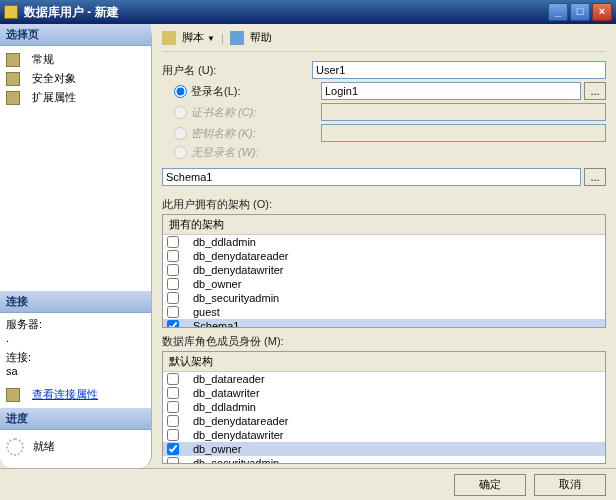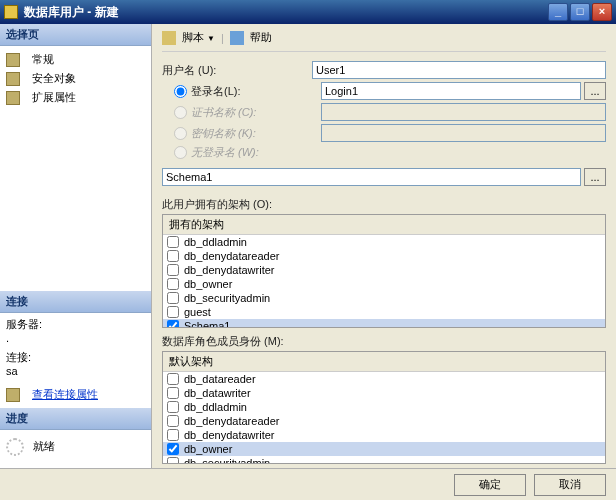--- a/index.html
+++ b/index.html
@@ -6,21 +6,21 @@
 body { background: #ece9d8; width: 616px; height: 500px; overflow: hidden; }
 
 .titlebar { height: 24px; background: linear-gradient(#3a6ea5, #0a246a); color: #fff; display: flex; align-items: center; padding: 0 4px; }
 .titlebar .ticon { width: 14px; height: 14px; background: #e6c54a; margin-right: 6px; border: 1px solid #8a6d00; }
 .titlebar .ttext { flex: 1; font-weight: bold; font-size: 12px; }
 .titlebar .tbtn { width: 20px; height: 18px; margin-left: 2px; background: linear-gradient(#7ba7e0,#3c6ec7); border: 1px solid #2b4e8c; border-radius: 2px; color: #fff; text-align: center; line-height: 14px; font-weight: bold; font-size: 11px; cursor: pointer; }
 .titlebar .tbtn.close { background: linear-gradient(#e67a5a,#c0392b); border-color: #8e2a1f; }
 
 .main { display: flex; height: 444px; background: #ece9d8; }
 
-.sidebar { width: 152px; background: #fff; border-right: 1px solid #b0b0b0; display: flex; flex-direction: column; }
+.sidebar { width: 152px; background: #fff; border-right: 1px solid #b0b0b0; display: flex; flex-direction: column; border-radius: 13px; }
 .shdr { background: linear-gradient(#c7d6ee,#9db8e0); color: #14356a; font-weight: bold; padding: 3px 6px; border-bottom: 1px solid #8ca6c9; }
 .sbox { padding: 4px 6px; }
 .sitem { display: flex; align-items: center; padding: 2px 0; gap: 12px; }
 .sitem .sicon { width: 14px; height: 14px; background: #bfae6a; display: inline-block; border: 1px solid #8c7a3a; }
 .sidebar .conn { margin-top: auto; }
 .sidebar .link { color: #0033cc; text-decoration: underline; cursor: pointer; }
 .sidebar .spin { width: 18px; height: 18px; border: 2px dotted #bbb; border-radius: 50%; display: inline-block; vertical-align: middle; margin-right: 6px; }
 
 .content { flex: 1; padding: 4px 10px 4px 10px; overflow: hidden; display: flex; flex-direction: column; }
 .toolbar { display: flex; align-items: center; gap: 6px; padding: 2px 0 6px 0; border-bottom: 1px solid #ccc; }
@@ -34,21 +34,21 @@
 .row .lbl.dis { color: #a0a0a0; font-style: italic; }
 .row .radio { margin: 0 4px 0 12px; }
 .row input.txt { flex: 1; height: 18px; border: 1px solid #7b9ebd; padding: 1px 3px; background: #ffffff; }
 .row input.txt.dis { background: #ece9d8; color: #888; }
 .row .dotbtn { width: 22px; height: 18px; margin-left: 3px; border: 1px solid #888; background: #ece9d8; cursor: pointer; line-height: 12px; }
 
 .seclabel { margin: 4px 0 2px 0; color: #222; }
 
 .grid { border: 1px solid #9c9c9c; background: #fff; height: 116px; overflow-y: auto; }
 .grid .ghdr { background: #ece9d8; border-bottom: 1px solid #ccc; padding: 2px 6px; font-weight: normal; }
-.grid .grow { display: flex; align-items: center; padding: 1px 4px; gap: 5px; }
+.grid .grow { display: flex; align-items: center; padding: 1px 4px; gap: 14px; }
 .grid .grow.sel { background: #c7d6ee; }
 .grid input[type=checkbox] { width: 12px; height: 12px; }
 
 .footer { height: 32px; background: #ece9d8; border-top: 1px solid #b0b0b0; display: flex; justify-content: flex-end; align-items: center; padding: 0 10px; gap: 8px; }
 .footer button { width: 72px; height: 22px; border: 1px solid #888; background: #ece9d8; cursor: pointer; }
 
 </style>
 </head>
 <body>
 

